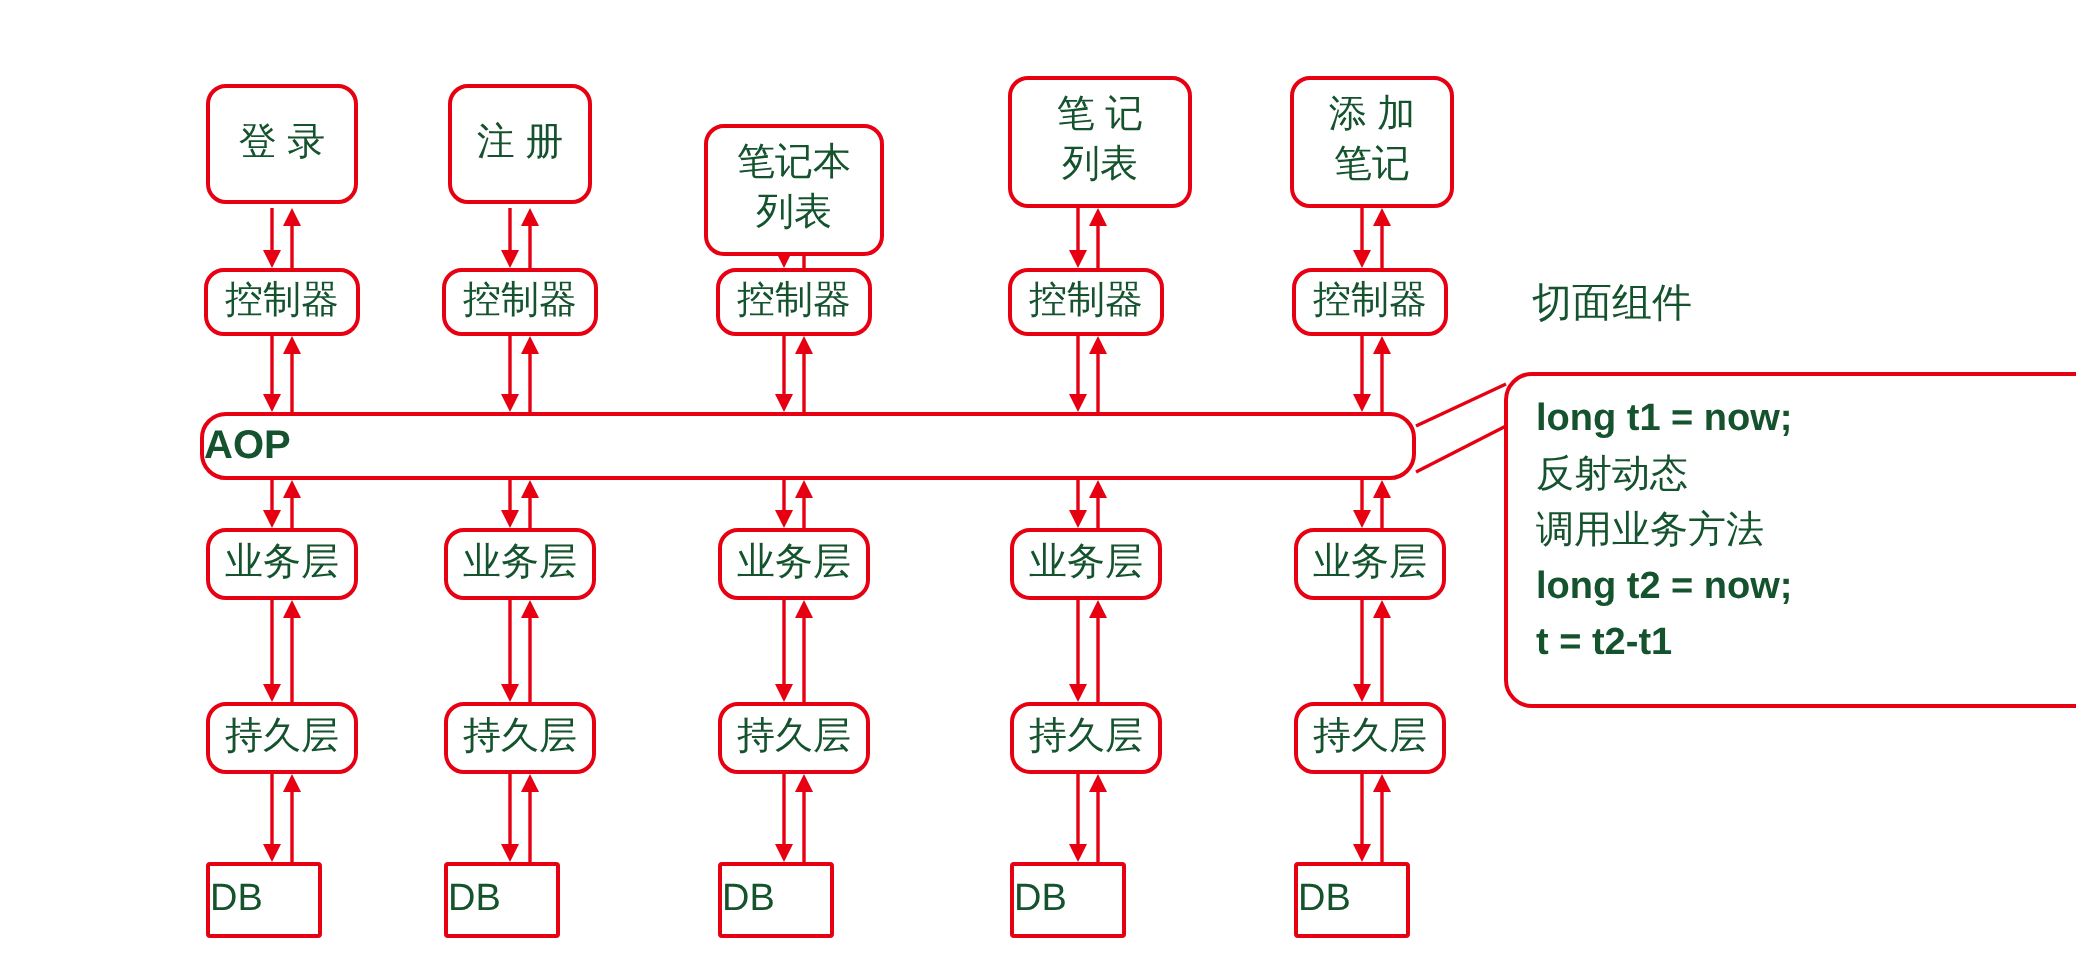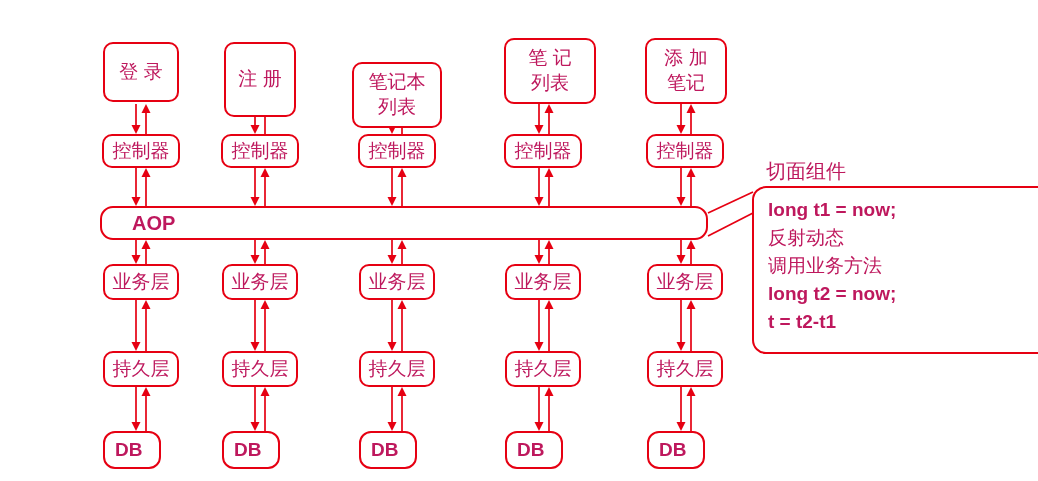--- a/index.html
+++ b/index.html
@@ -1,36 +1,36 @@
 <!DOCTYPE html>
 <html style="--red: #e60012;"><head>
 <meta charset="utf-8">
 <style>
   :root { --red: #e60012; }
   html,body { margin:0; padding:0; background:#fff; }
   .canvas {
     position:relative; width:1038px; height:481px; background:#ffffff;
-    overflow:hidden; font-family:"Liberation Sans", sans-serif; color:#be185d;
+    overflow:hidden; font-family:"Liberation Sans", sans-serif; color:#14532d;
   }
   .box {
     position:absolute; box-sizing:border-box;
     border:2px solid var(--red); border-radius:10px; background:#fff;
     display:flex; align-items:center; justify-content:center;
     text-align:center; font-size:19px; line-height:1.3;
     white-space:pre-line;
   }
   .aop-bar {
     position:absolute; box-sizing:border-box;
     border:2px solid var(--red); border-radius:13px; background:#fff;
     display:flex; align-items:center; justify-content:flex-start;
-    font-size:20px; font-weight:bold; padding-left:30px;
+    font-size:20px; font-weight:bold; padding-left:0;
   }
-  .db-box { font-weight:bold; justify-content:flex-start; padding-left:10px; border-radius:12px; }
+  .db-box { font-weight:normal; justify-content:flex-start; border-radius:2px; }
   .aspect-title {
-    position:absolute; left:766px; top:138px; font-size:20px;margin-top:20px;
+    position:absolute; left:766px; top:138px; font-size:20px;
   }
   .code-box {
     position:absolute; left:752px; top:186px; width:320px; height:168px;
     box-sizing:border-box; border:2px solid var(--red); border-radius:14px;
     background:#fff; padding:8px 0 0 14px; font-size:19px; line-height:28px;
   }
   .code-line { white-space:pre; }
   .code-line.bold { font-weight:bold; }
   #arrows { position:absolute; left:0; top:0; }
 </style>
@@ -143,21 +143,21 @@
       <line x1="708" y1="213" x2="753" y2="192" stroke="#e60012" stroke-width="1.7"></line>
       <line x1="708" y1="236" x2="753" y2="213" stroke="#e60012" stroke-width="1.7"></line>
     </svg>
 
   <div class="box" style="left:103px; top:42px; width:76px; height:60px;">登 录</div>
   <div class="box" style="left:102px; top:134px; width:78px; height:34px;">控制器</div>
   <div class="box" style="left:103px; top:264px; width:76px; height:36px;">业务层</div>
   <div class="box" style="left:103px; top:351px; width:76px; height:36px;">持久层</div>
   <div class="box db-box" style="left:103px; top:431px; width:58px; height:38px;">DB</div>
 
-  <div class="box" style="left:224px; top:42px; width:72px; height:75px;">注 册</div>
+  <div class="box" style="left:224px; top:42px; width:72px; height:60px;">注 册</div>
   <div class="box" style="left:221px; top:134px; width:78px; height:34px;">控制器</div>
   <div class="box" style="left:222px; top:264px; width:76px; height:36px;">业务层</div>
   <div class="box" style="left:222px; top:351px; width:76px; height:36px;">持久层</div>
   <div class="box db-box" style="left:222px; top:431px; width:58px; height:38px;">DB</div>
 
   <div class="box" style="left:352px; top:38px; width:90px; height:66px;margin-top:24px;">笔记本
 列表</div>
   <div class="box" style="left:358px; top:134px; width:78px; height:34px;">控制器</div>
   <div class="box" style="left:359px; top:264px; width:76px; height:36px;">业务层</div>
   <div class="box" style="left:359px; top:351px; width:76px; height:36px;">持久层</div>

